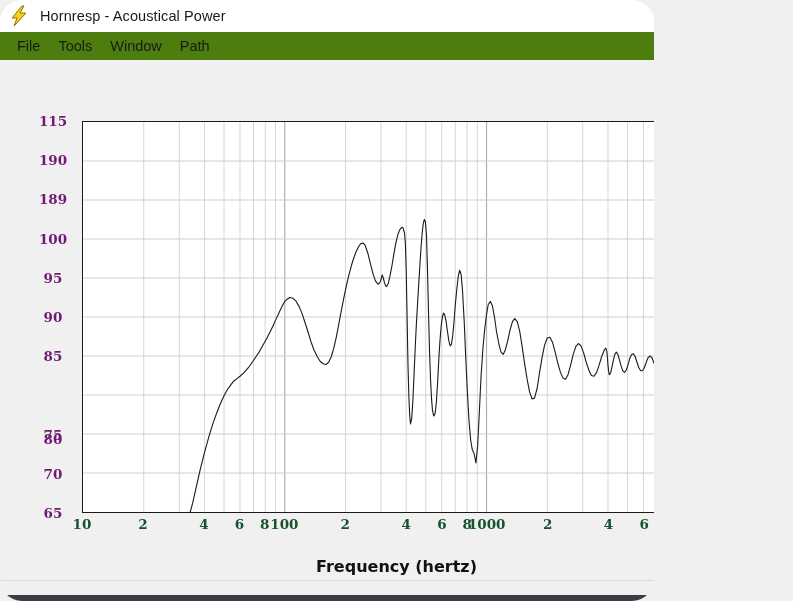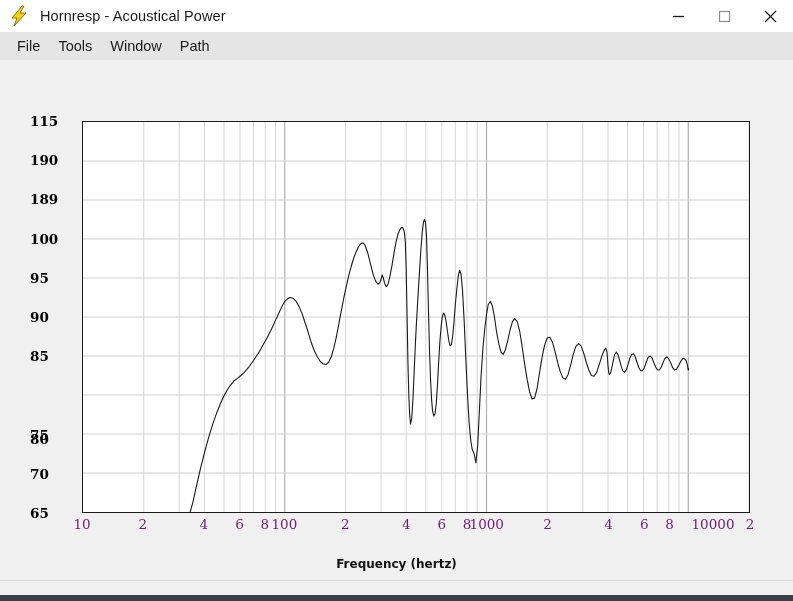--- a/index.html
+++ b/index.html
@@ -6,24 +6,25 @@
   html, body {
     margin: 0; padding: 0;
     width: 793px; height: 601px;
     overflow: hidden;
     background: #f0f0f0;
     font-family: "Liberation Sans", sans-serif;
   }
 
   #app {
     position: relative;
-    width: 793px;
+    width: 654px;
     height: 601px;
     background: #ffffff;
     overflow: hidden;
+    border-radius: 22px;
   }
 
   
   #titlebar {
     position: absolute;
     left: 0; top: 0;
     width: 793px; height: 32px;
     background: #ffffff;
     display: flex;
     align-items: center;
@@ -60,21 +61,21 @@
     border: none;
     padding: 0;
   }
   .wc-glyph { display: block; }
 
   
   #menubar {
     position: absolute;
     left: 0; top: 32px;
     width: 793px; height: 28px;
-    background: #e5e5e5;
+    background: #4d7c0f;
     display: flex;
     align-items: center;
     padding-left: 8px;
   }
   .menu-item {
     font-size: 14.5px;
     color: #1a1a1a;
     padding: 2px 9px;
     white-space: nowrap;
   }
@@ -115,25 +116,25 @@
     left: 0; top: 0;
     width: 100%; height: 100%;
     display: block;
   }
 
   
   .ytick {
     position: absolute;
     right: 0;
     width: 46px;
-    text-align: left;
+    text-align: center;
     font-family: "DejaVu Serif", serif;
     font-size: 13.5px;
     font-weight: bold;
-    color: #000000;
+    color: #701a75;
     transform: translateY(-50%);
   }
   #y-axis-labels {
     position: absolute;
     left: 24px;
     top: 61px;
     width: 52px;
     height: 392px;
   }
 
@@ -143,34 +144,34 @@
     left: 0;
     top: 456px;
     width: 793px;
     height: 24px;
   }
   .xtick {
     position: absolute;
     top: 0;
     font-family: "DejaVu Serif", serif;
     font-size: 13.5px;
-    font-weight: normal;
-    color: #701a75;
+    font-weight: bold;
+    color: #14532d;
     transform: translateX(-50%);
     white-space: nowrap;
   }
 
   #x-axis-title {
     position: absolute;
     left: 0;
     top: 497px;
     width: 793px;
     text-align: center;
     font-family: "DejaVu Sans", sans-serif;
-    font-size: 12px;
+    font-size: 16px;
     font-weight: bold;
     color: #111111;
   }
 
   
   #bottom-strip {
     position: absolute;
     left: 0; top: 580px;
     width: 793px; height: 21px;
     background: #f0f0f0;

